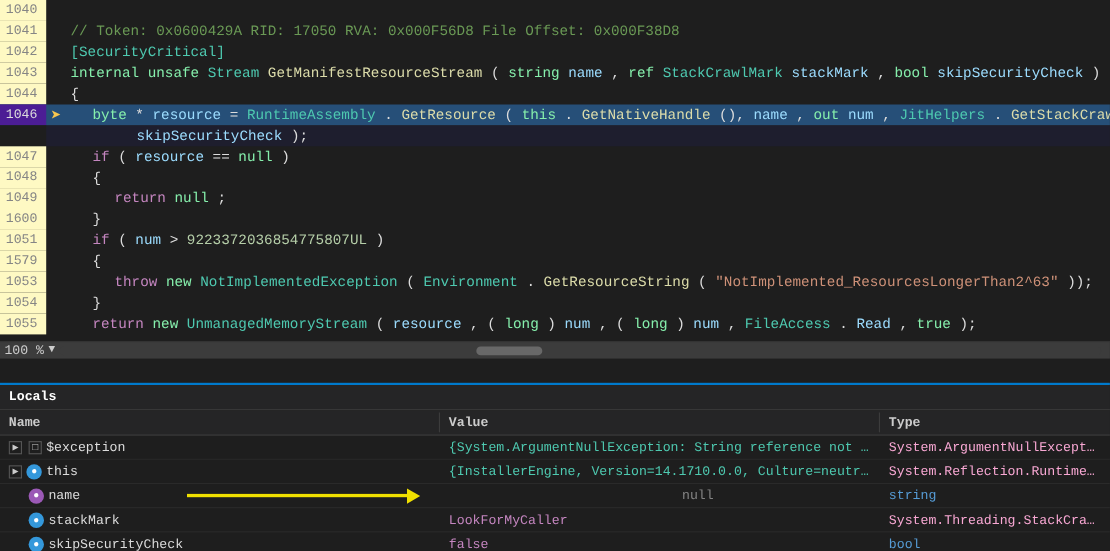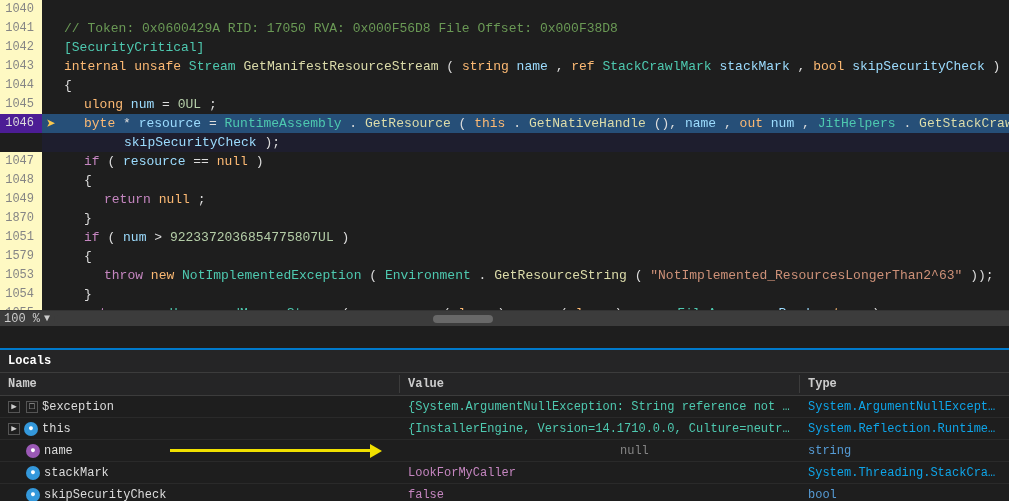--- a/index.html
+++ b/index.html
@@ -62,21 +62,21 @@
 
     .line-content {
       flex: 1;
       padding-left: 4px;
       white-space: nowrap;
       line-height: 19px;
       font-size: 13px;
     }
 
     
-    .kw { color: #fdba74; margin-top: 28px; }
+    .kw { color: #86efac; margin-top: 28px; }
     .kw2 { color: #c586c0; }
     .type { color: #4ec9b0; }
     .str { color: #ce9178; }
     .comment { color: #6a9955; }
     .num { color: #b5cea8; }
     .method { color: #dcdcaa; }
     .var { color: #9cdcfe; }
     .punct { color: #dcdcdc; }
     .attrib { color: #4ec9b0; }
 
@@ -207,21 +207,21 @@
       font-weight: bold;
     }
 
     .icon-purple { background: #9b59b6; color: white; }
     .icon-blue { background: #3498db; color: white; }
 
     .val-cyan { color: #4ec9b0; }
     .val-purple { color: #c586c0; }
     .val-white { color: #dcdcdc; }
     .val-gray { color: #858585; }
-    .type-green { color: #0ea5e9; }
+    .type-green { color: #f9a8d4; }
     .type-blue { color: #569cd6; }
 
     .locals-name-row {
       position: relative;
     }
   </style>
 </head>
 <body>
 
 <div class="editor-area">
@@ -277,34 +277,20 @@
         <span class="punct">)</span>
       </div>
     </div>
 
     <div class="code-line">
       <div class="line-number">1044</div>
       <div class="debug-arrow"></div>
       <div class="line-content"><span class="punct">{</span></div>
     </div>
 
-    <div class="code-line">
-      <div class="line-number">1045</div>
-      <div class="debug-arrow"></div>
-      <div class="line-content">
-        <span style="padding-left:20px">
-          <span class="kw">ulong</span>
-          <span class="punct"> </span>
-          <span class="var">num</span>
-          <span class="punct"> = </span>
-          <span class="num">0UL</span>
-          <span class="punct">;</span>
-        </span>
-      </div>
-    </div>
 
     <div class="code-line highlighted" style="position:relative;">
       <div class="line-number" style="background:#4c1d95; color:#dcdcdc;">1046</div>
       <div class="debug-arrow" style="color:#f9c74f; font-size:16px;">➤</div>
       <div class="line-content">
         <span style="padding-left:20px">
           <span class="kw">byte</span>
           <span class="punct">* </span>
           <span class="var">resource</span>
           <span class="punct"> = </span>
@@ -369,21 +355,21 @@
         <span style="padding-left:40px">
           <span class="kw2">return</span>
           <span class="punct"> </span>
           <span class="kw">null</span>
           <span class="punct">;</span>
         </span>
       </div>
     </div>
 
     <div class="code-line">
-      <div class="line-number">1870</div>
+      <div class="line-number">1600</div>
       <div class="debug-arrow"></div>
       <div class="line-content"><span style="padding-left:20px"><span class="punct">}</span></span></div>
     </div>
 
     <div class="code-line">
       <div class="line-number">1051</div>
       <div class="debug-arrow"></div>
       <div class="line-content">
         <span style="padding-left:20px">
           <span class="kw2">if</span>

